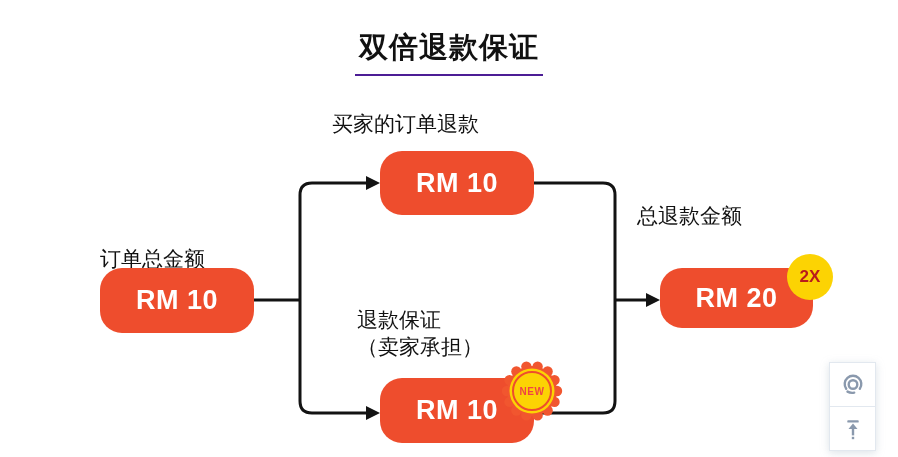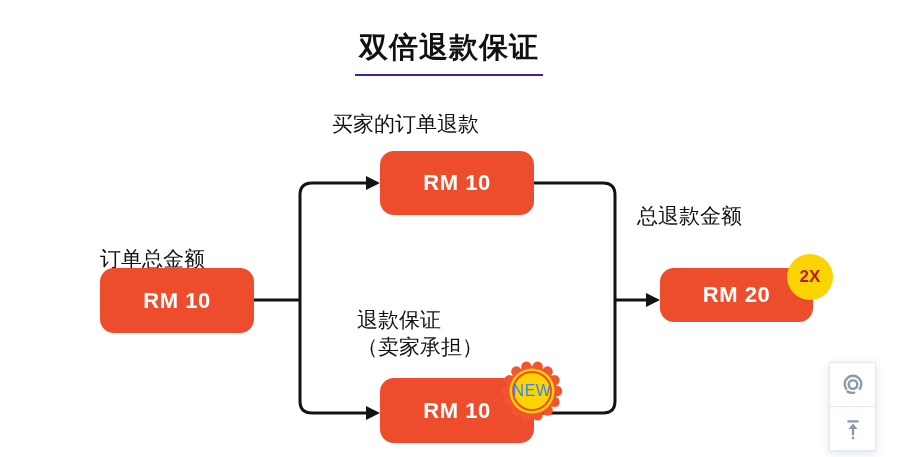--- a/index.html
+++ b/index.html
@@ -36,56 +36,56 @@
   .node-label {
     position: absolute;
     text-align: left;
     font-size: 21px;
     line-height: 27px;
     color: #111111;
   }
   .amount-box {
     position: absolute;
     background: #EE4D2D;
-    border-radius: 14px;
+    border-radius: 22px;
     color: #ffffff;
     font-weight: 700;
-    font-size: 22px;
+    font-size: 27px;
     display: flex;
     align-items: center;
     justify-content: center;
     letter-spacing: 0.5px;
     z-index: 2;
   }
   .box-source { left: 100px; top: 268px; width: 154px; height: 65px; }
   .box-buyer  { left: 380px; top: 151px; width: 154px; height: 64px; }
   .box-guarantee { left: 380px; top: 378px; width: 154px; height: 65px; }
-  .box-total  { left: 660px; top: 268px; width: 153px; height: 54px; }
+  .box-total  { left: 660px; top: 268px; width: 153px; height: 60px; }
 
   .label-source { left: 100px; top: 245px; width: 154px; }
   .label-buyer  { left: 332px; top: 110px; width: 250px; }
   .label-guarantee { left: 357px; top: 306px; width: 200px; }
   .label-total  { left: 637px; top: 202px; width: 200px; }
 
   .badge-new-wrap {
     position: absolute;
     left: 499px; top: 358px;
     width: 66px; height: 66px;
     z-index: 3;
   }
   .badge-new-text {
     position: absolute;
     left: 0; top: 0;
     width: 66px; height: 66px;
     display: flex;
     align-items: center;
     justify-content: center;
-    font-size: 16px;
-    font-weight: 400;
-    color: #3b82f6;
+    font-size: 10px;
+    font-weight: 700;
+    color: #ef4444;
     letter-spacing: 0.5px;
   }
   .badge-2x {
     position: absolute;
     left: 787px; top: 254px;
     width: 46px; height: 46px;
     border-radius: 50%;
     background: #FCD303;
     display: flex;
     align-items: center;

